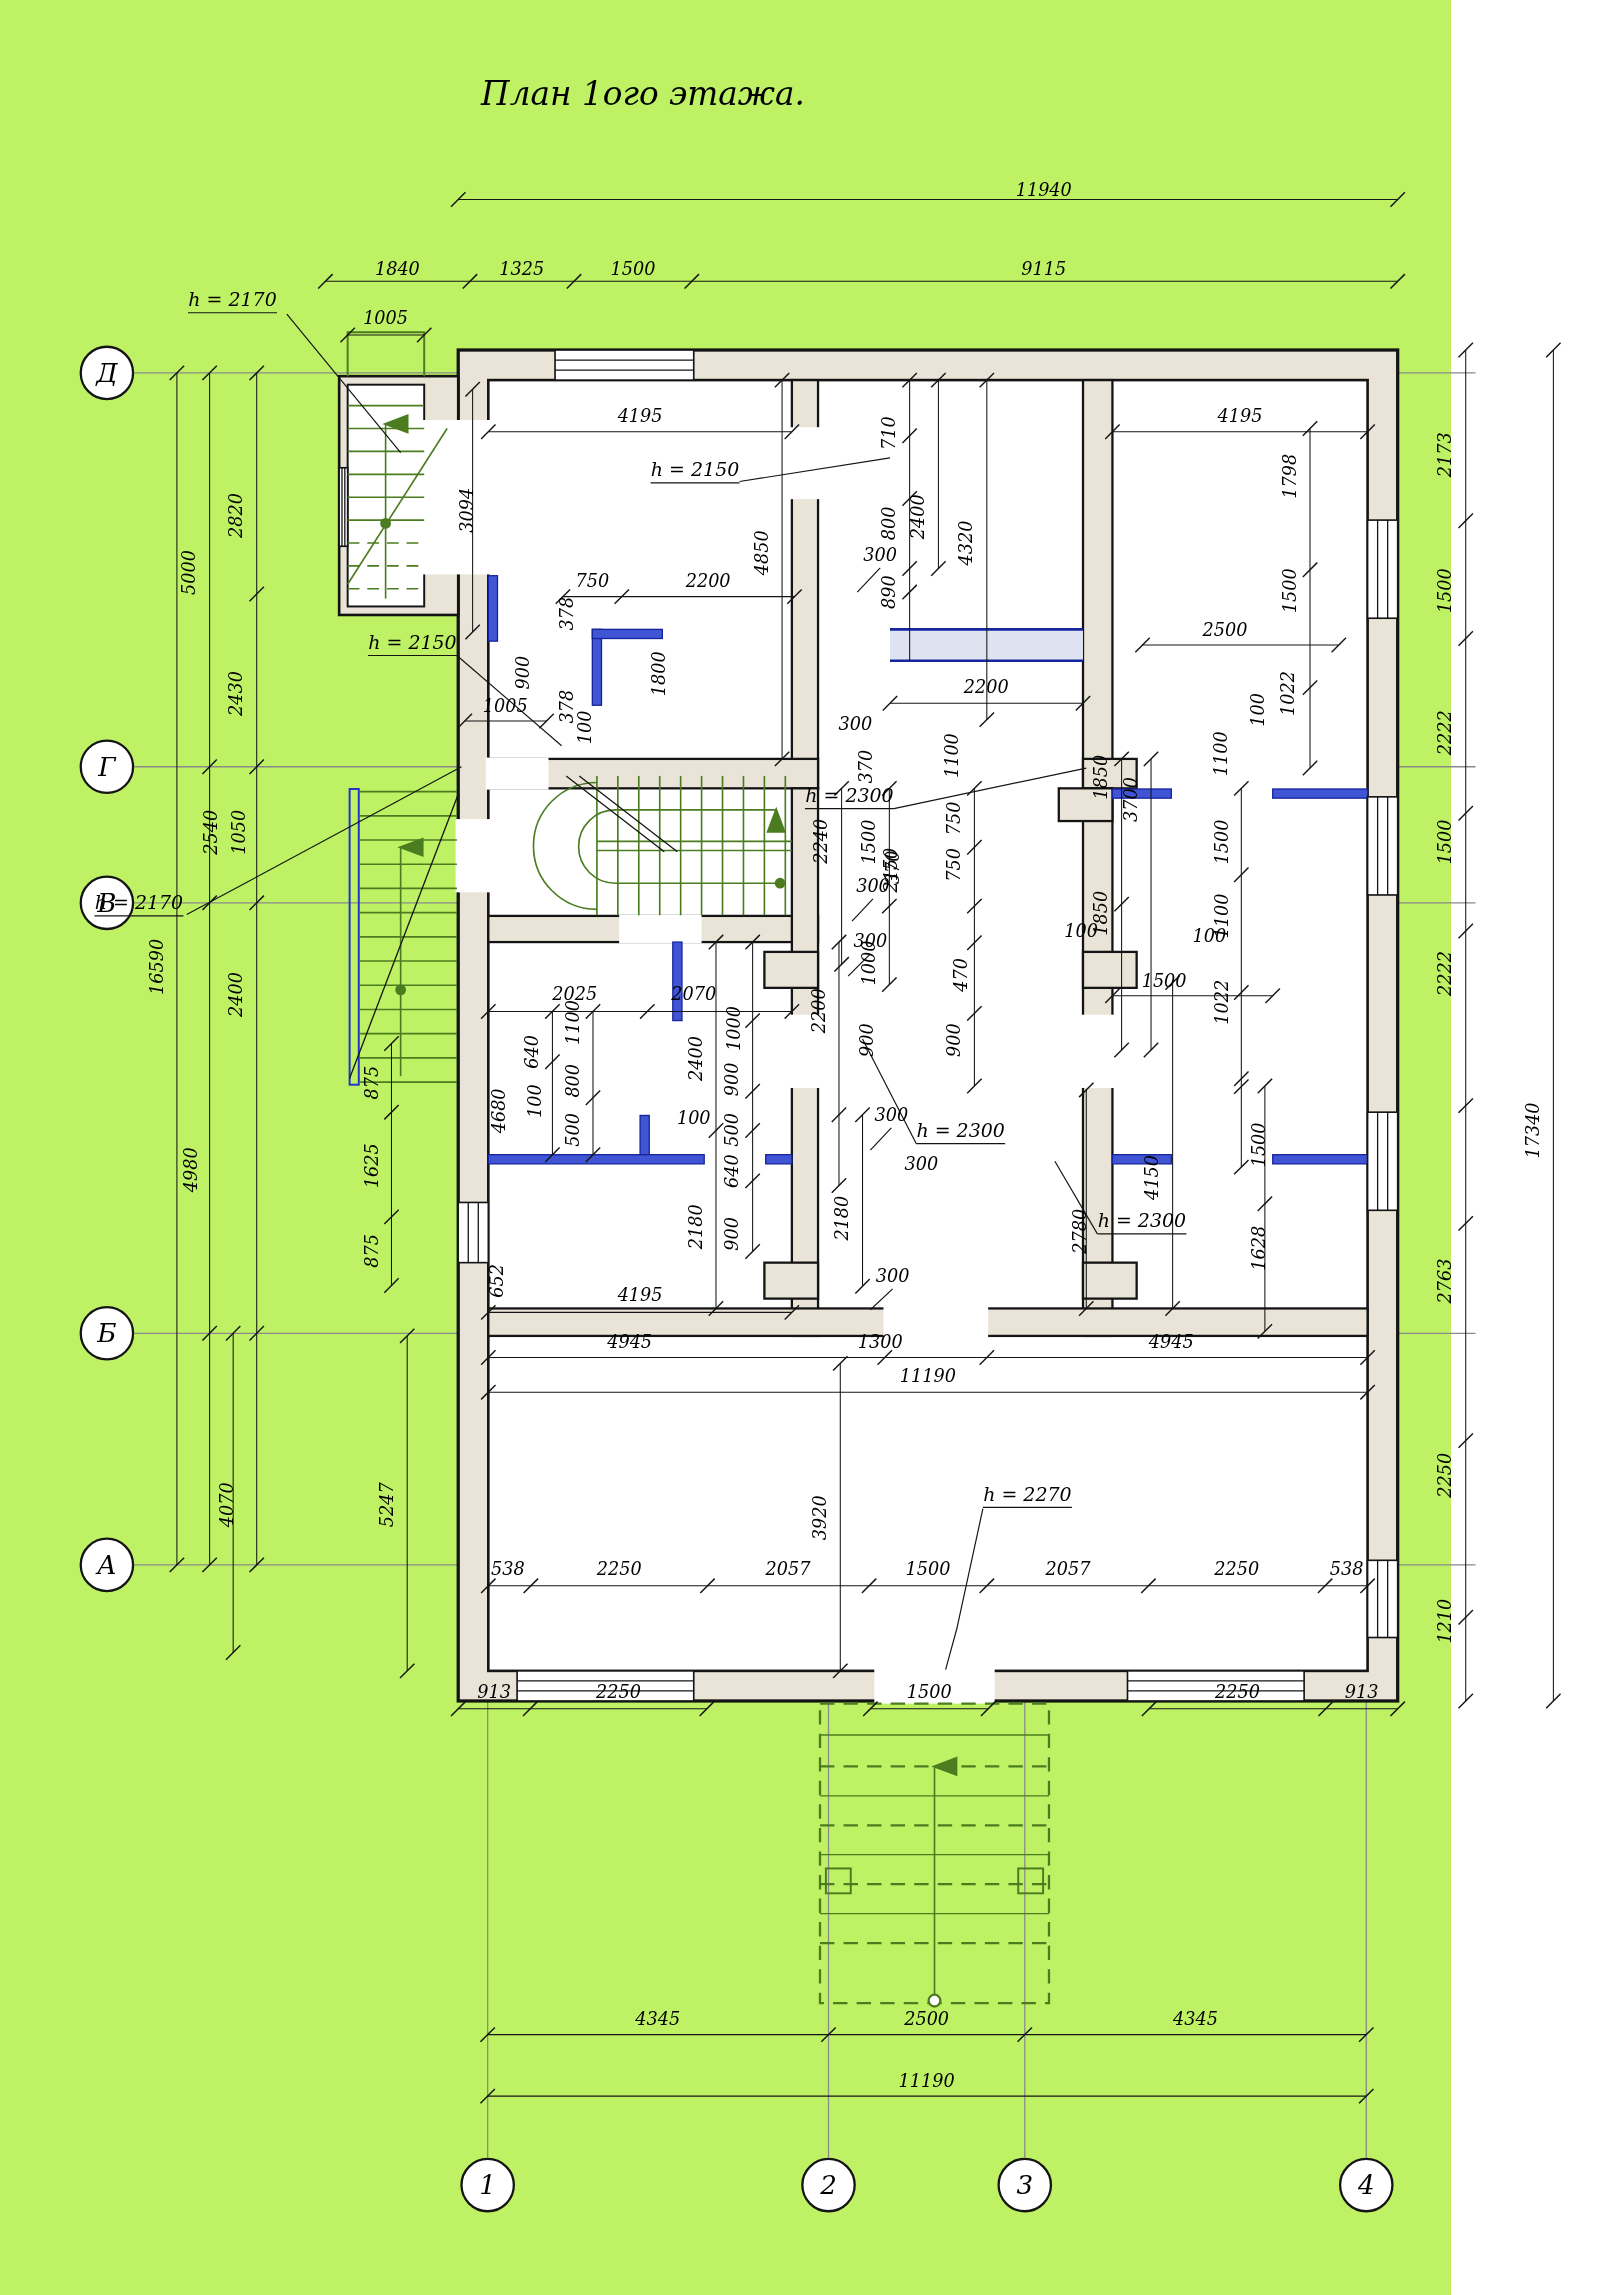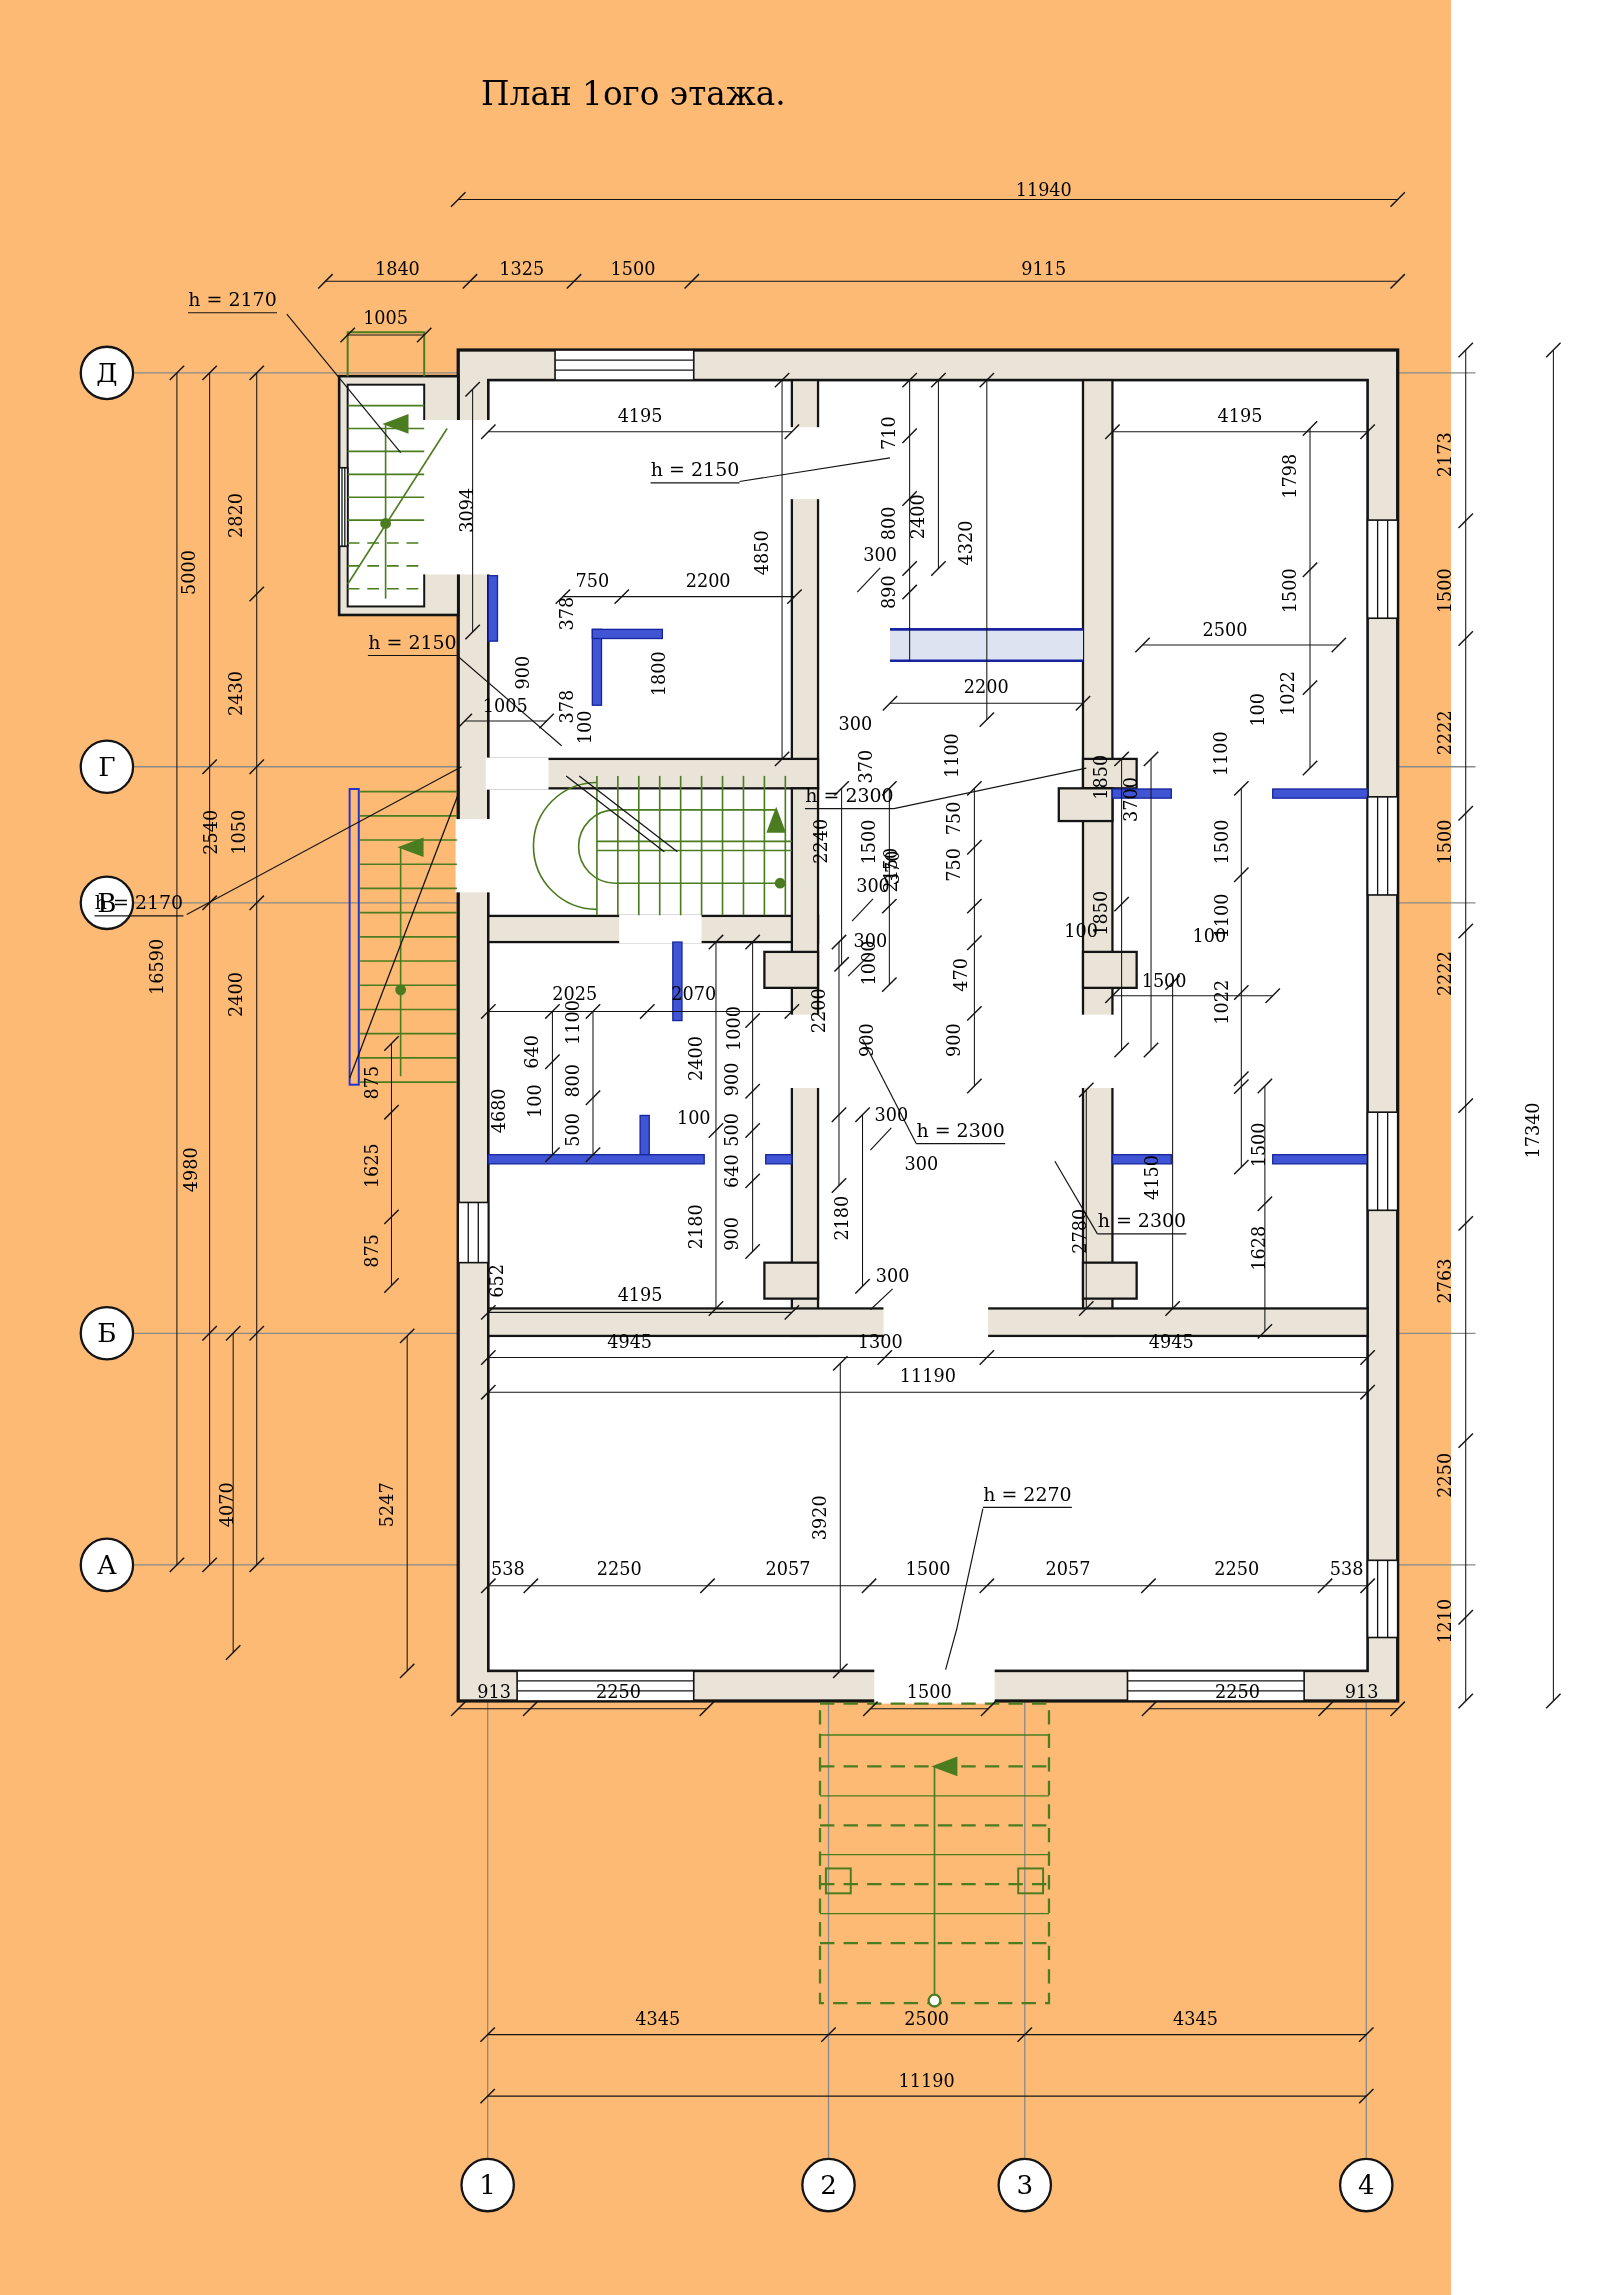--- a/index.html
+++ b/index.html
@@ -1,16 +1,16 @@
 <!DOCTYPE html>
 <html style="font-size:10.5px"><head>
 <meta charset="utf-8">
 <style>
   html,body{margin:0;padding:0;background:#ffffff;}
-  .page{width:1451px;height:2295px;position:relative;background:#fdba74;font-family:"DejaVu Serif",serif;}
+  .page{width:1451px;height:2295px;position:relative;background:#bef264;font-family:"DejaVu Serif",serif;font-style:italic;}
   svg{position:absolute;left:0;top:0;}
   text{fill:#000;}
   .dimtxt{font-size:27px;}
   .htxt{font-size:29px;}
   .axtxt{font-size:40px;}
   .title{font-size:50px;}
 </style>
 </head>
 <body>
 

